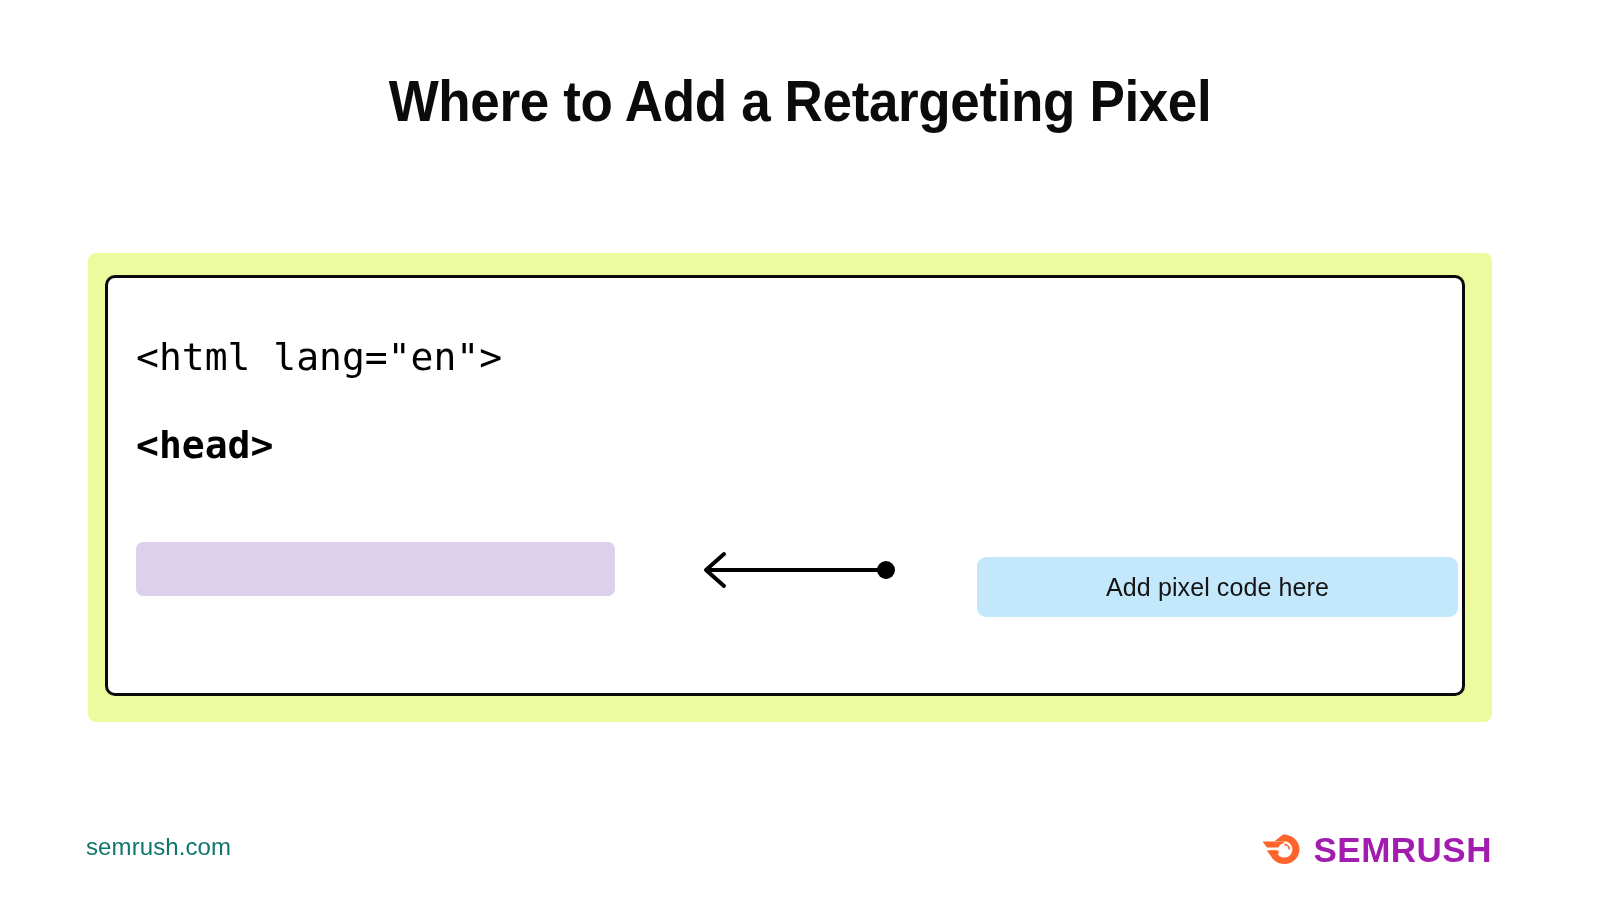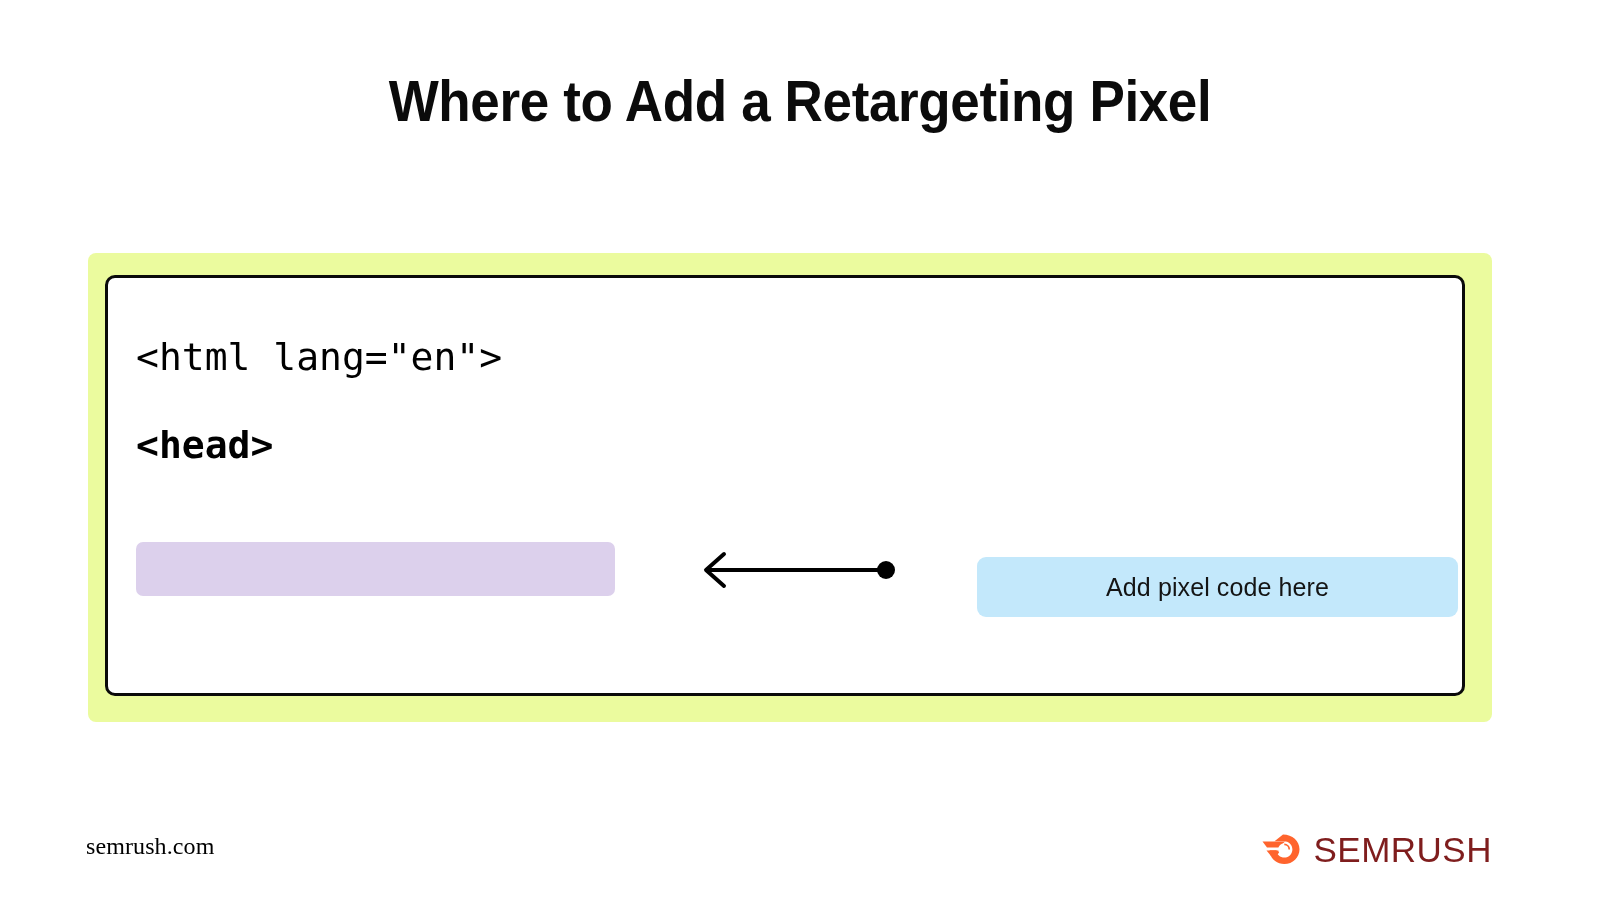--- a/index.html
+++ b/index.html
@@ -116,45 +116,45 @@
     color: #141414;
     letter-spacing: 0.1px;
     white-space: nowrap;
   }
 
   
   .footer-url {
     position: absolute;
     left: 86px;
     top: 833px;
-    font-family: Liberation Serif, serif;
+    font-family: Liberation Sans, sans-serif;
     font-size: 24px;
-    color: #000000;
+    color: #0f766e;
     letter-spacing: 0.1px;
   }
   .brand-logo {
     position: absolute;
     right: 108px;
     top: 828px;
     display: flex;
     align-items: center;
     gap: 12px;
     height: 42px;
   }
   .brand-mark {
     display: block;
     width: 40px;
     height: 40px;
   }
   .brand-wordmark {
     font-family: "Liberation Sans", sans-serif;
-    font-weight: 400;
+    font-weight: 700;
     font-size: 35px;
     letter-spacing: 0.5px;
-    color: #7f1d1d;
+    color: #a21caf;
     line-height: 1;
   }
 </style>
 </head>
 <body>
 
 <div class="page-title">Where to Add a Retargeting Pixel</div>
 
 <div class="code-frame">
   <div class="code-card">

